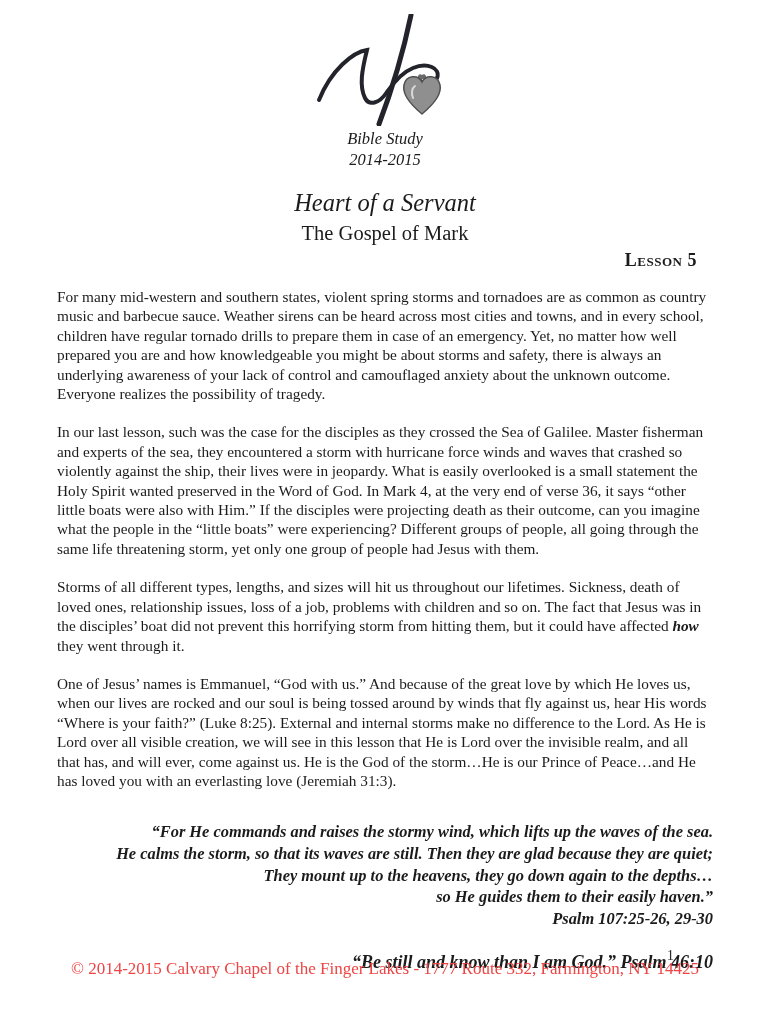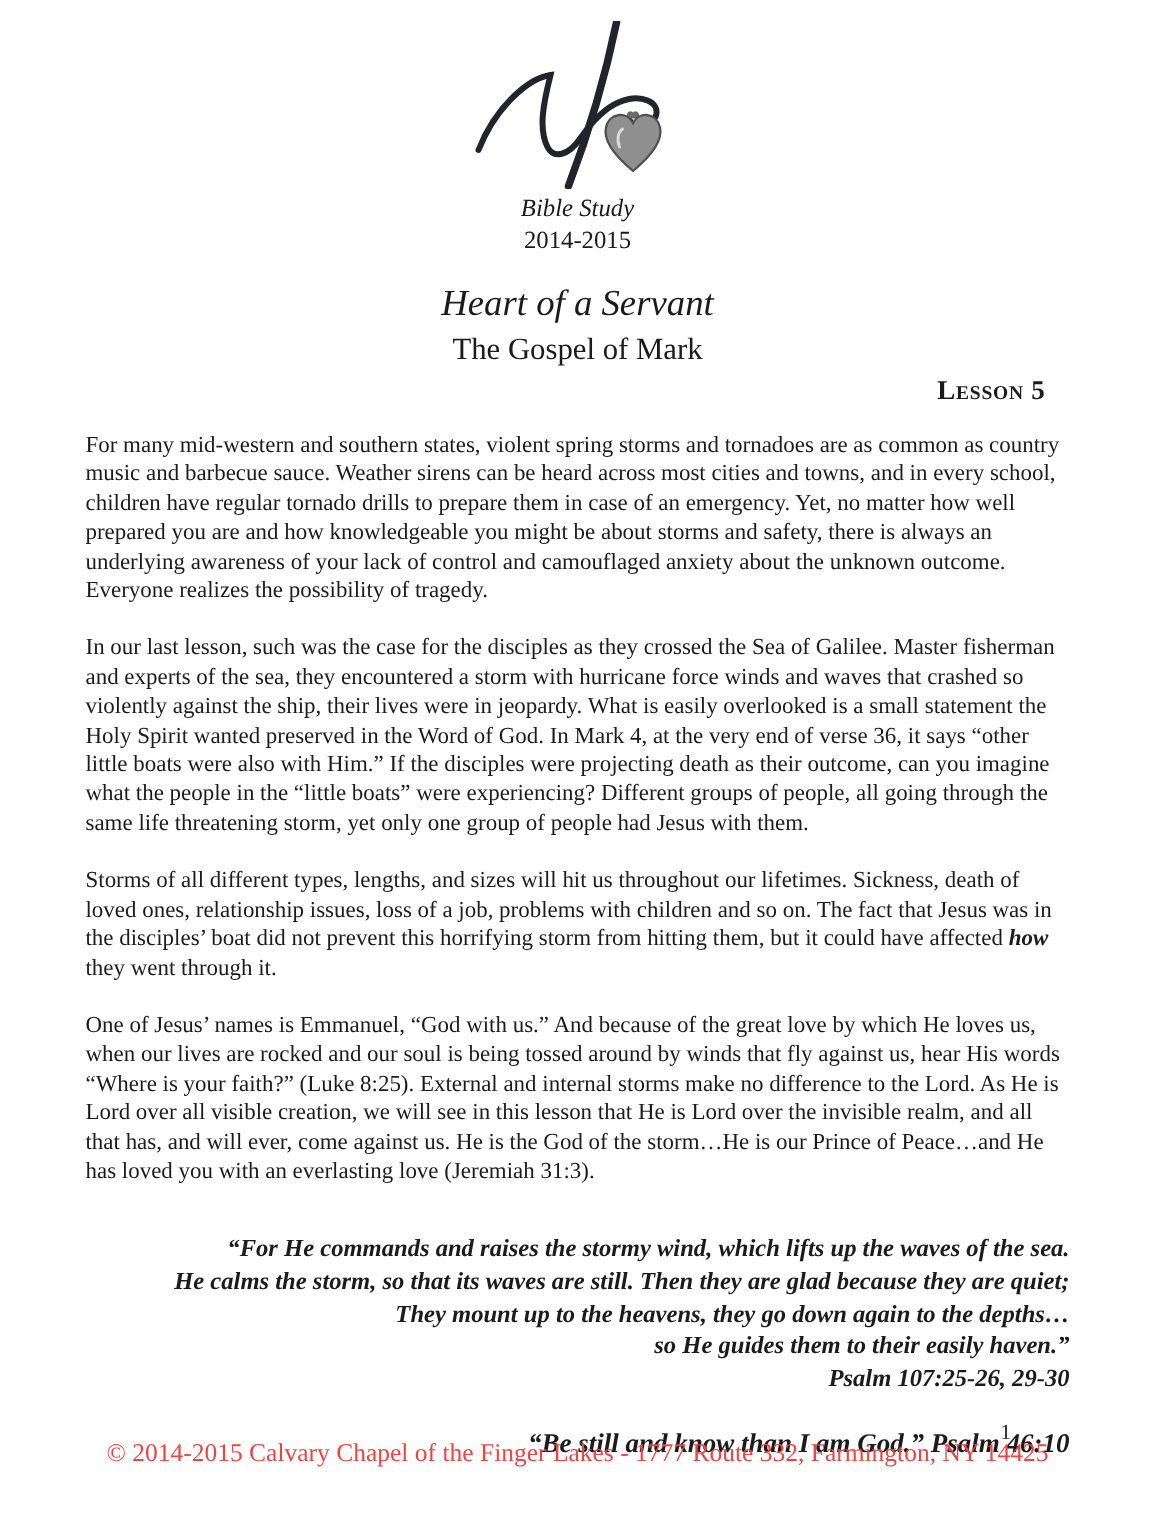--- a/index.html
+++ b/index.html
@@ -17,20 +17,21 @@
   }
   .masthead { text-align: center; }
   .logo-wrap { width: 160px; height: 112px; margin: 14px auto 2px; }
   .logo-wrap svg { display: block; }
   .program-name {
     font-style: italic;
     font-size: 16.5px;
     line-height: 21px;
   }
   .program-years {
+    font-style: italic;
     font-size: 16.5px;
     line-height: 21px;
   }
   .doc-title {
     font-style: italic;
     font-size: 24.5px;
     line-height: 28px;
     margin-top: 19px;
   }
   .doc-subtitle {

